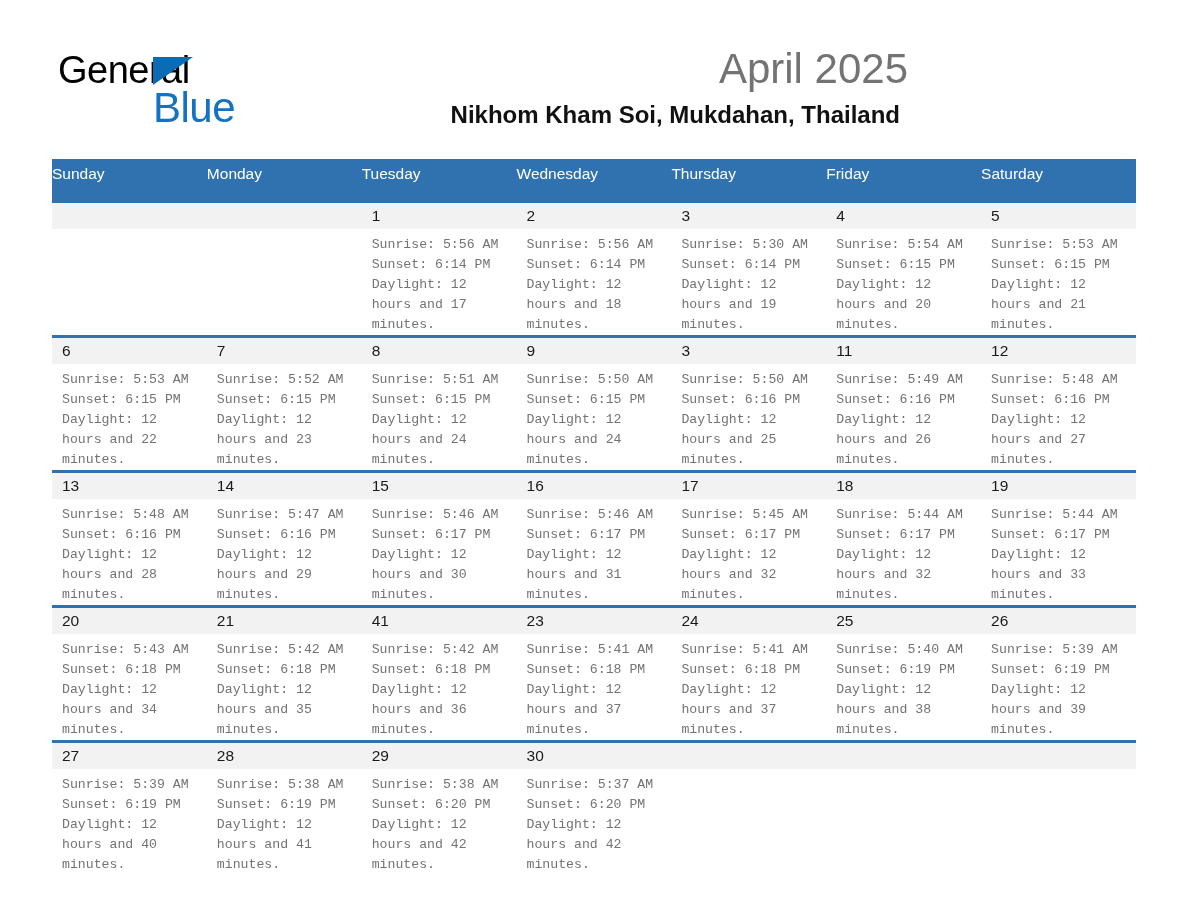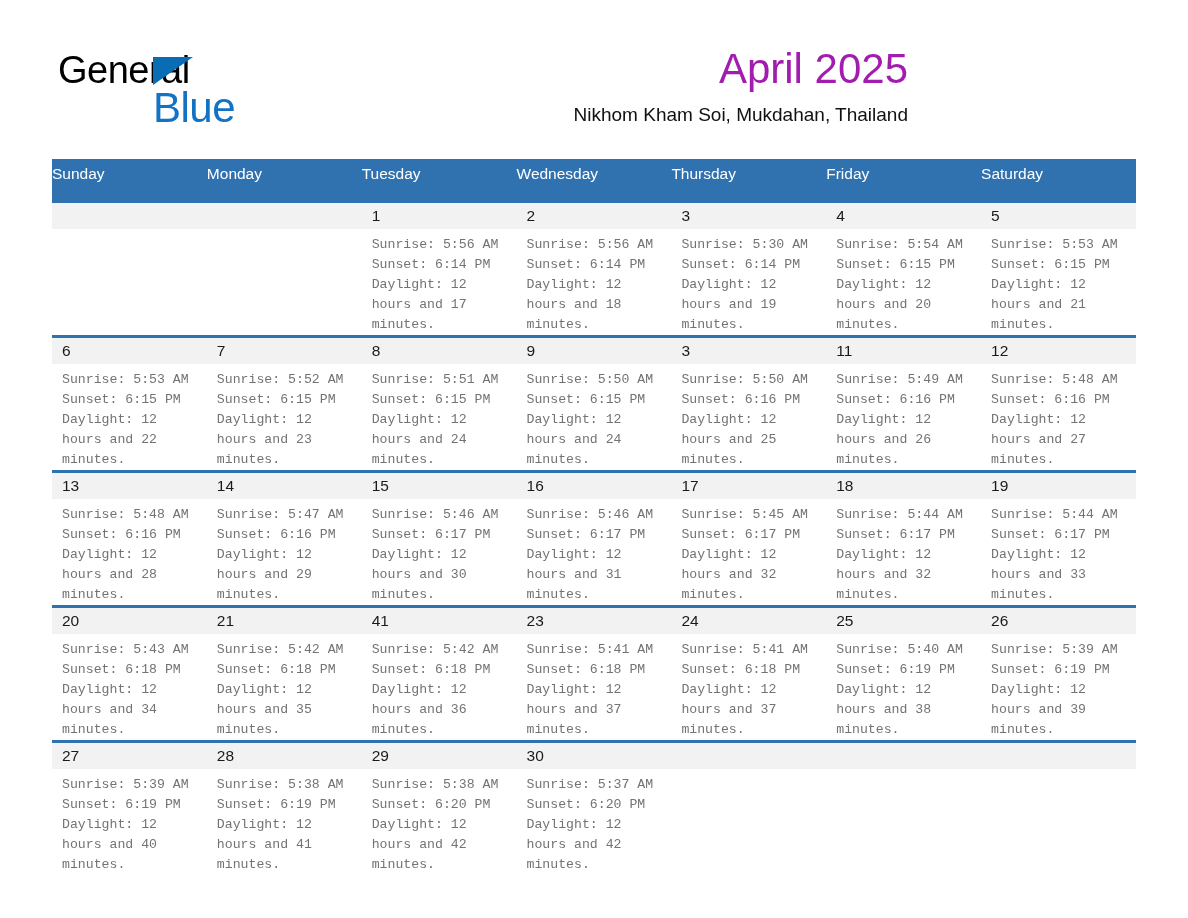--- a/index.html
+++ b/index.html
@@ -66,30 +66,30 @@
   .title-block {
     position: absolute;
     right: 58px;
     top: 44px;
     text-align: right;
   }
   .cal-title {
     font-size: 42px;
     line-height: 50px;
     font-weight: normal;
-    color: #a21caf;
+    color: #737373;
     margin: 0;
     white-space: nowrap;
   }
   .cal-subtitle {
-    font-size: 19px;
+    font-size: 24px;
     line-height: 30px;
-    font-weight: normal;
+    font-weight: bold;
     color: #111111;
-    margin: 6px 0 0 0;
+    margin: 6px 8px 0 0;
     white-space: nowrap;
   }
 
   
   .cal-wrap {
     position: absolute;
     left: 52px;
     top: 159px;
     width: 1084px;
   }

